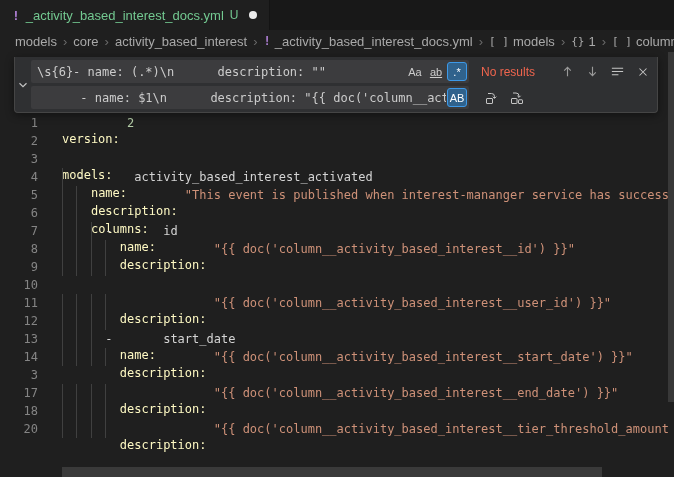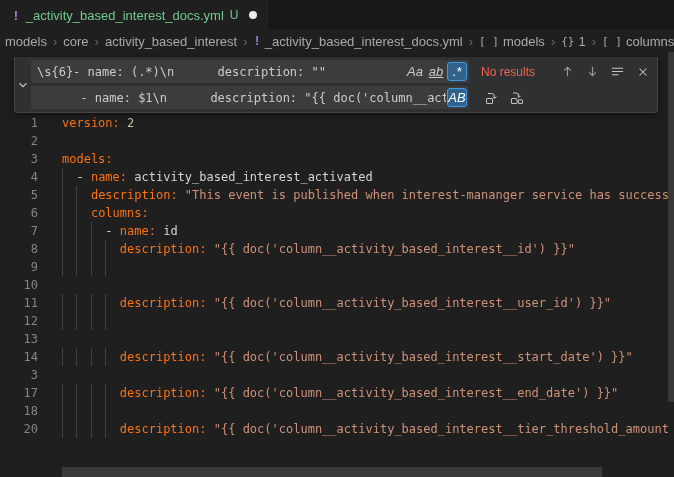--- a/index.html
+++ b/index.html
@@ -8,48 +8,48 @@
     background:#1f1f1f;font-family:"Liberation Sans",sans-serif;
   }
   
   .tabbar{height:30px;background:#181818;display:flex;align-items:stretch;}
   .tab{display:flex;align-items:center;padding:0 12px;background:#1f1f1f;border-right:1px solid #141414;}
   .tab-exc{color:#b180d7;font-weight:700;font-size:13px;font-family:"DejaVu Sans Mono",monospace;margin-right:6px;}
   .tab-label{color:#73c991;font-size:13px;}
   .tab-badge{color:#73c991;font-size:12px;margin-left:6px;}
   .tab-dot{width:8px;height:8px;border-radius:50%;background:#ececec;margin-left:10px;}
   
-  .breadcrumbs{height:22px;display:flex;align-items:center;padding-left:5px;font-size:13px;
+  .breadcrumbs{height:22px;display:flex;align-items:center;padding-left:15px;font-size:13px;
     color:#a9a9a9;white-space:nowrap;overflow:hidden;}
   .crumb{display:flex;align-items:center;}
   .crumb .sym{margin-right:4px;font-size:11px;color:#a9a9a9;font-family:"DejaVu Sans Mono",monospace;}
   .crumb .sym.purple{color:#b180d7;font-weight:700;font-size:12px;}
   .crumb-sep{color:#6a6a6a;margin:0 6px;font-size:13px;}
   
   #code{position:absolute;top:114px;left:0;right:0;
     font-family:"DejaVu Sans Mono",monospace;font-size:12px;line-height:18px;}
   .line{display:flex;height:18px;white-space:pre;}
   .ln{flex:0 0 62px;box-sizing:border-box;padding-right:24px;text-align:right;color:#858585;}
   .lc{white-space:pre;}
   .lc span{display:inline-block;height:18px;vertical-align:top;}
-  .tk-k{color:#f97316;} .tk-p{color:#d4d4d4;} .tk-n{color:#b5cea8;} .tk-s{color:#ce9178;}
+  .tk-k{color:#fef9c3;margin-top:16px;} .tk-p{color:#d4d4d4;} .tk-n{color:#b5cea8;} .tk-s{color:#ce9178;}
   .tk-w{background-image:repeating-linear-gradient(to right,#404040 0,#404040 1px,transparent 1px,transparent 2ch);}
   
   #find{position:absolute;left:14px;top:57px;width:644px;box-sizing:border-box;
     background:#2f3032;border:1px solid #454545;border-top:none;border-radius:0 0 4px 4px;
     box-shadow:0 2px 8px rgba(0,0,0,.45);display:flex;padding:3px 4px 3px 0;z-index:5;}
   .toggle-col{width:20px;display:flex;align-items:center;justify-content:center;cursor:pointer;}
   .fw-main{flex:1;display:flex;flex-direction:column;gap:3px;}
   .fw-row{display:flex;align-items:center;height:23px;}
   .input-box{width:438px;height:23px;box-sizing:border-box;background:#3c3c3e;border-radius:2px;
     display:flex;align-items:center;padding:0 2px 0 6px;}
   .fw-input{flex:1;min-width:0;background:transparent;border:none;outline:none;color:#cccccc;
     font-family:"DejaVu Sans Mono",monospace;font-size:12px;padding:0;}
   .opt{min-width:20px;height:19px;box-sizing:border-box;display:flex;align-items:center;justify-content:center;
-    border-radius:3px;font-size:13px;color:#cccccc;margin-left:1px;cursor:pointer;border:1px solid transparent;font-style:italic;}
+    border-radius:3px;font-size:11px;color:#cccccc;margin-left:1px;cursor:pointer;border:1px solid transparent;}
   .opt.uline{text-decoration:underline;}
   .opt.active{background:#30628c;border:1px solid #3d99e8;color:#ffffff;}
   .count{margin-left:12px;min-width:72px;font-size:12px;color:#f0654e;}
   .icon-btn{width:21px;height:21px;display:flex;align-items:center;justify-content:center;
     border-radius:4px;cursor:pointer;margin-left:4px;}
   .rep-btn{margin-left:12px;}
   
   .hscroll{position:absolute;left:62px;bottom:0;width:540px;height:10px;background:rgba(121,121,121,.30);z-index:4;}
   .vscroll{position:absolute;right:0;top:52px;width:6px;height:350px;background:rgba(121,121,121,.28);z-index:4;}
 </style>
@@ -167,21 +167,21 @@
     <div class="line"><span class="ln">3</span><span class="lc"><span class="tk-k">models:</span></span></div>
     <div class="line"><span class="ln">4</span><span class="lc"><span class="tk-w">  </span><span class="tk-p">- </span><span class="tk-k">name:</span><span class="tk-p"> activity_based_interest_activated</span></span></div>
     <div class="line"><span class="ln">5</span><span class="lc"><span class="tk-w">    </span><span class="tk-k">description:</span><span class="tk-p"> </span><span class="tk-s">"This event is published when interest-mananger service has success</span></span></div>
     <div class="line"><span class="ln">6</span><span class="lc"><span class="tk-w">    </span><span class="tk-k">columns:</span></span></div>
     <div class="line"><span class="ln">7</span><span class="lc"><span class="tk-w">      </span><span class="tk-p">- </span><span class="tk-k">name:</span><span class="tk-p"> id</span></span></div>
     <div class="line"><span class="ln">8</span><span class="lc"><span class="tk-w">        </span><span class="tk-k">description:</span><span class="tk-p"> </span><span class="tk-s">"{{ doc('column__activity_based_interest__id') }}"</span></span></div>
     <div class="line"><span class="ln">9</span><span class="lc"><span class="tk-w">        </span></span></div>
     <div class="line"><span class="ln">10</span></div>
     <div class="line"><span class="ln">11</span><span class="lc"><span class="tk-w">        </span><span class="tk-k">description:</span><span class="tk-p"> </span><span class="tk-s">"{{ doc('column__activity_based_interest__user_id') }}"</span></span></div>
     <div class="line"><span class="ln">12</span><span class="lc"><span class="tk-w">        </span></span></div>
-    <div class="line"><span class="ln">13</span></div>
+    <div class="line"><span class="ln">13</span><span class="lc"><span class="tk-w">      </span><span class="tk-p">- </span><span class="tk-k">name:</span><span class="tk-p"> start_date</span></span></div>
     <div class="line"><span class="ln">14</span><span class="lc"><span class="tk-w">        </span><span class="tk-k">description:</span><span class="tk-p"> </span><span class="tk-s">"{{ doc('column__activity_based_interest__start_date') }}"</span></span></div>
     <div class="line"><span class="ln">3</span></div>
     <div class="line"><span class="ln">17</span><span class="lc"><span class="tk-w">        </span><span class="tk-k">description:</span><span class="tk-p"> </span><span class="tk-s">"{{ doc('column__activity_based_interest__end_date') }}"</span></span></div>
     <div class="line"><span class="ln">18</span><span class="lc"><span class="tk-w">        </span></span></div>
     <div class="line"><span class="ln">20</span><span class="lc"><span class="tk-w">        </span><span class="tk-k">description:</span><span class="tk-p"> </span><span class="tk-s">"{{ doc('column__activity_based_interest__tier_threshold_amount</span></span></div>
   </div>
 
 <div class="hscroll"></div>
 <div class="vscroll"></div>
 

